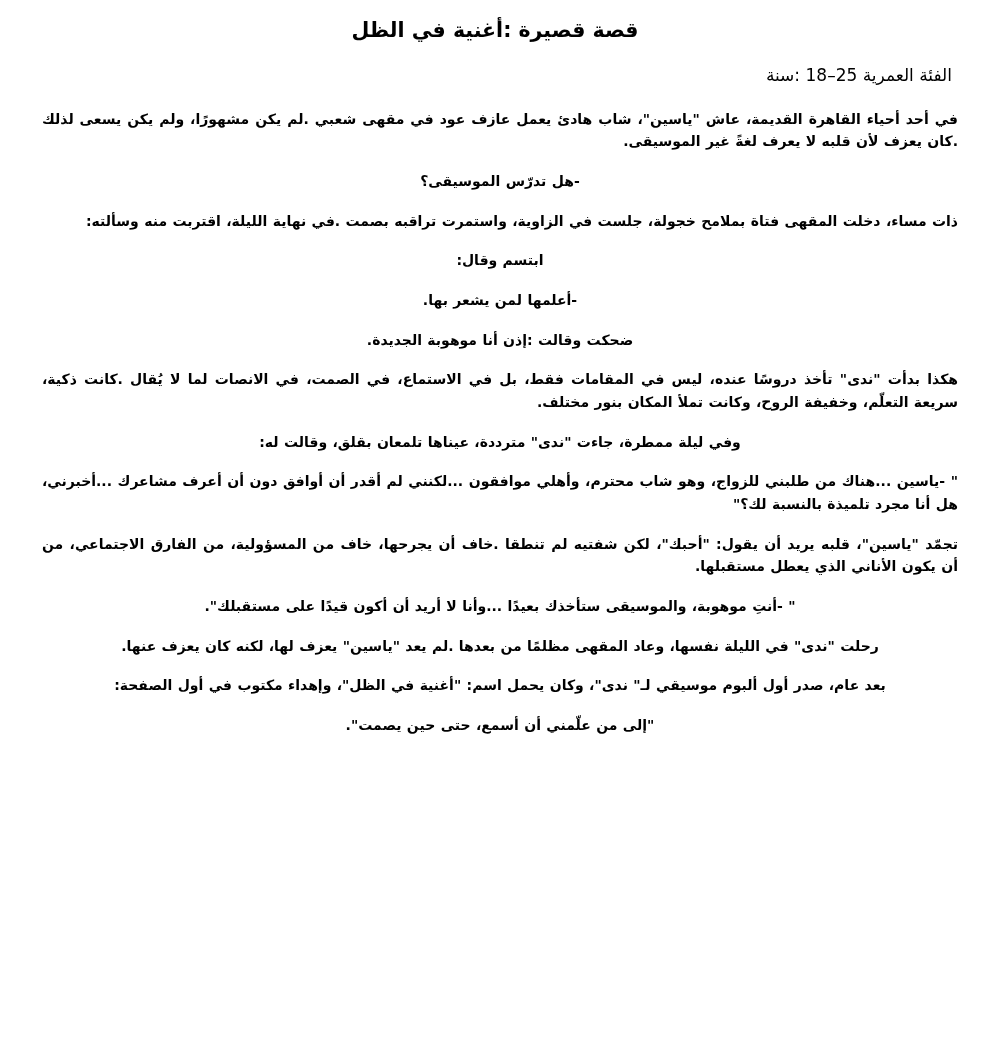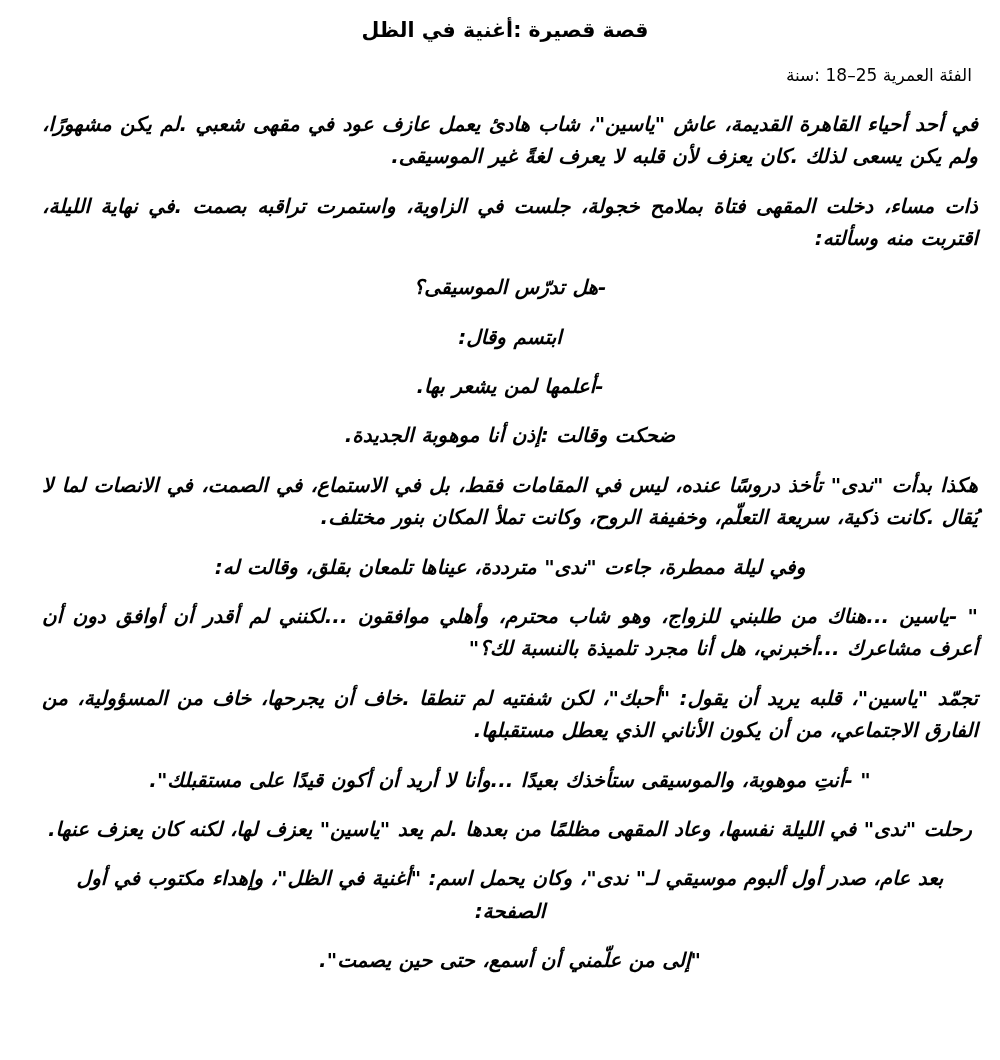--- a/index.html
+++ b/index.html
@@ -12,21 +12,21 @@
     width: 1000px;
     height: 1060px;
     overflow: hidden;
     font-family: "DejaVu Sans", "Liberation Sans", sans-serif;
     color: #000000;
   }
   .page {
     width: 1000px;
     height: 1060px;
     box-sizing: border-box;
-    padding: 10px 22px 0 42px;
+    padding: 10px 42px 0 42px;
     background: #ffffff;
     direction: rtl;
   }
   .doc-title {
     text-align: center;
     font-size: 20.5px;
     font-weight: bold;
     letter-spacing: 0px;
     line-height: 1.25;
     margin: 8px 0 0 0;
@@ -37,50 +37,49 @@
     font-size: 17px;
     font-weight: normal;
     line-height: 1.3;
     margin: 20px 0 0 0;
     padding-right: 6px;
   }
   .body-block {
     margin-top: 22px;
   }
   p.para {
-    font-size: 20px;
+    font-size: 14px;
     font-weight: bold;
     line-height: 1.62;
     text-align: justify;
     text-justify: inter-word;
     margin: 0 0 17px 0;
     word-spacing: 0.5px;
-    font-style: italic;
   }
   p.para:last-child {
     margin-bottom: 0;
   }
   p.centered {
     text-align: center;
     text-justify: auto;
   }
 </style>
 </head>
 <body>
 
 <div class="page">
 
   <h1 class="doc-title">قصة قصيرة :أغنية في الظل</h1>
 
   <div class="doc-subtitle">الفئة العمرية 25–18 :سنة</div>
 
   <div class="body-block">
     <p class="para">في أحد أحياء القاهرة القديمة، عاش "ياسين"، شاب هادئ يعمل عازف عود في مقهى شعبي .لم يكن مشهورًا، ولم يكن يسعى لذلك .كان يعزف لأن قلبه لا يعرف لغةً غير الموسيقى.</p>
+    <p class="para centered">-هل تدرّس الموسيقى؟</p>
     <p class="para">ذات مساء، دخلت المقهى فتاة بملامح خجولة، جلست في الزاوية، واستمرت تراقبه بصمت .في نهاية الليلة، اقتربت منه وسألته:</p>
-    <p class="para centered">-هل تدرّس الموسيقى؟</p>
     <p class="para centered">ابتسم وقال:</p>
     <p class="para centered">-أعلمها لمن يشعر بها.</p>
     <p class="para centered">ضحكت وقالت :إذن أنا موهوبة الجديدة.</p>
     <p class="para">هكذا بدأت "ندى" تأخذ دروسًا عنده، ليس في المقامات فقط، بل في الاستماع، في الصمت، في الانصات لما لا يُقال .كانت ذكية، سريعة التعلّم، وخفيفة الروح، وكانت تملأ المكان بنور مختلف.</p>
     <p class="para centered">وفي ليلة ممطرة، جاءت "ندى" مترددة، عيناها تلمعان بقلق، وقالت له:</p>
     <p class="para">" -ياسين ...هناك من طلبني للزواج، وهو شاب محترم، وأهلي موافقون ...لكنني لم أقدر أن أوافق دون أن أعرف مشاعرك ...أخبرني، هل أنا مجرد تلميذة بالنسبة لك؟"</p>
     <p class="para">تجمّد "ياسين"، قلبه يريد أن يقول: "أحبك"، لكن شفتيه لم تنطقا .خاف أن يجرحها، خاف من المسؤولية، من الفارق الاجتماعي، من أن يكون الأناني الذي يعطل مستقبلها.</p>
     <p class="para centered">" -أنتِ موهوبة، والموسيقى ستأخذك بعيدًا ...وأنا لا أريد أن أكون قيدًا على مستقبلك".</p>
     <p class="para centered">رحلت "ندى" في الليلة نفسها، وعاد المقهى مظلمًا من بعدها .لم يعد "ياسين" يعزف لها، لكنه كان يعزف عنها.</p>
     <p class="para centered">بعد عام، صدر أول ألبوم موسيقي لـ" ندى"، وكان يحمل اسم: "أغنية في الظل"، وإهداء مكتوب في أول الصفحة:</p>

